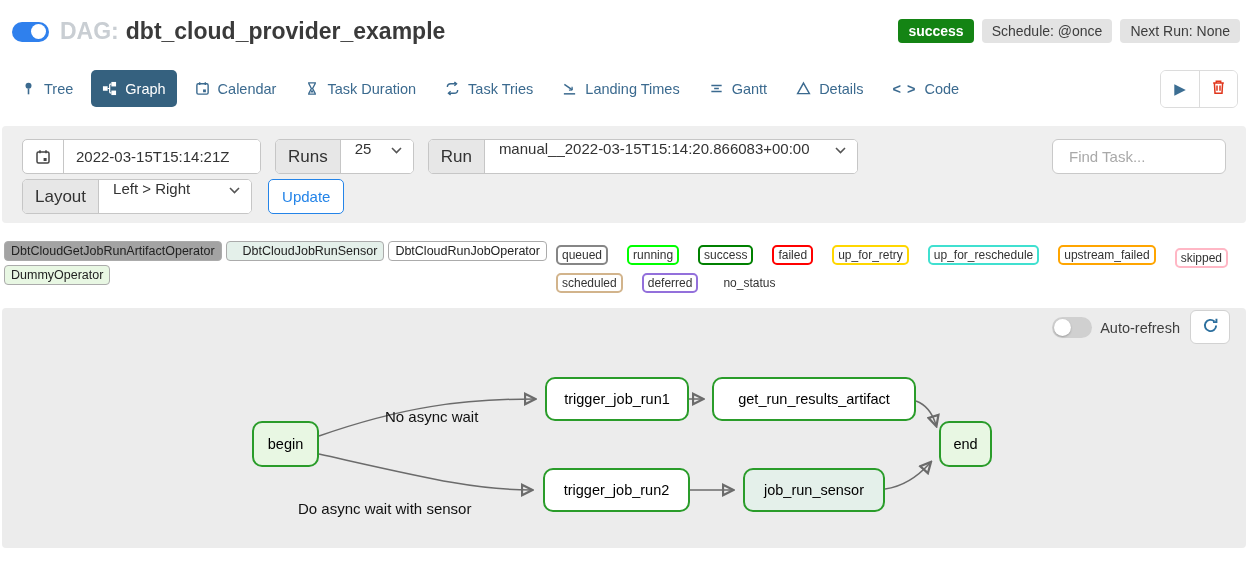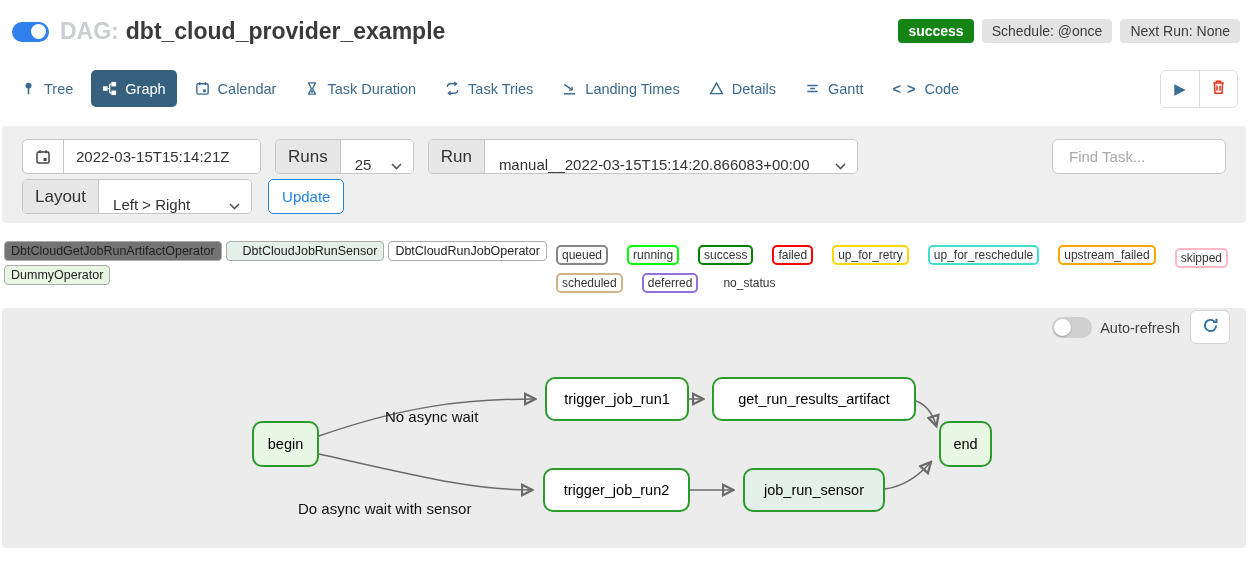--- a/index.html
+++ b/index.html
@@ -38,21 +38,21 @@
 
   
   .fpanel { margin:19px 2px 0; background:#efefef; border-radius:4px; padding:13px 20px 9px; }
   .frow { display:flex; align-items:center; gap:14px; height:35px; }
   .frow + .frow { margin-top:5px; }
   .igroup { display:flex; align-items:stretch; height:35px; border:1px solid #c6c6c6; border-radius:5px; overflow:hidden; background:#fff; }
   .icell { display:flex; align-items:center; padding:0 12px; font-size:17px; color:#333; }
   .icell.lbl { background:#e7e7e7; border-right:1px solid #c6c6c6; }
   .icell.icon { border-right:1px solid #c6c6c6; color:#444; }
   input.text { border:none; outline:none; font-size:15px; padding:8px 12px; font-family:inherit; color:#333; background:#fff; }
-  .sel { display:flex; align-items:flex-end; justify-content:space-between; gap:12px; padding:0 11px 0 14px; font-size:15px; color:#333; background:#fff; cursor:pointer; white-space:nowrap; }
+  .sel { display:flex; align-items:flex-start; justify-content:space-between; gap:12px; padding:0 11px 0 14px; font-size:15px; color:#333; background:#fff; cursor:pointer; white-space:nowrap; }
   .find-input { margin-left:auto; width:174px; height:35px; border:1px solid #c9c9c9; border-radius:6px; padding:0 16px; font-size:15px; color:#333; outline:none; font-family:inherit; }
   .find-input::placeholder { color:#a9a9a9; }
   .update-btn { height:35px; margin-left:2px; padding:0 13px; background:#fff; border:1px solid #2484e8; color:#2484e8; border-radius:5px; font-size:15px; font-family:inherit; cursor:pointer; }
 
   
   .legend { display:flex; align-items:flex-start; margin:18px 4px 0; }
   .ops { display:flex; flex-wrap:wrap; gap:4px; width:552px; flex:none; }
   .op-badge { border:1px solid #ababab; border-radius:4px; padding:2px 6px; font-size:12.5px; color:#222; white-space:nowrap; }
   .statuses { display:flex; flex-wrap:wrap; gap:5px 19px; flex:1; align-items:center; }
   .st-badge { border:2px solid #888; border-radius:5px; padding:1px 4px; font-size:12px; color:#333; background:#fff; white-space:nowrap; }
@@ -144,33 +144,33 @@
           <svg width="15" height="15" viewBox="0 0 16 16" fill="none" stroke="currentColor" stroke-width="1.6">
             <path d="M2.5 3.5l8.5 6"></path>
             <path d="M11 9.5l-3.6.3M11 9.5l-.3-3.4" stroke-width="1.3"></path>
             <path d="M2 13.7h12"></path>
           </svg>
         </span>
       <span>Landing Times</span>
     </div>
     <div class="tab">
       <span>
+          <svg width="15" height="15" viewBox="0 0 16 16" fill="none" stroke="currentColor" stroke-width="1.6">
+            <path d="M2.5 4.7h11M5.5 8h5M2.5 11.3h11"></path>
+          </svg>
+        </span>
+      <span>Gantt</span>
+    </div>
+    <div class="tab">
+      <span>
           <svg width="15" height="15" viewBox="0 0 16 16" fill="none" stroke="currentColor" stroke-width="1.5">
             <path d="M8 2.2L14.3 13.5H1.7Z"></path>
           </svg>
         </span>
       <span>Details</span>
-    </div>
-    <div class="tab">
-      <span>
-          <svg width="15" height="15" viewBox="0 0 16 16" fill="none" stroke="currentColor" stroke-width="1.6">
-            <path d="M2.5 4.7h11M5.5 8h5M2.5 11.3h11"></path>
-          </svg>
-        </span>
-      <span>Gantt</span>
     </div>
     <div class="tab">
       <span class="code-glyph">&lt; &gt;</span>
       <span>Code</span>
     </div>
     <div class="actions">
       <button class="abtn">
           <span class="play-glyph">▶</span>
         </button>
       <button class="abtn">
@@ -225,21 +225,21 @@
                 <path d="M1 1l4.5 4.5L10 1"></path>
               </svg></span>
         </div>
       </div>
       <button class="update-btn">Update</button>
     </div>
   </div>
 
   <div class="legend">
     <div class="ops">
-      <span class="op-badge" style="background-color: #737373; text-align: center;">DbtCloudGetJobRunArtifactOperator</span>
+      <span class="op-badge" style="background-color: #a3a3a3; text-align: center;">DbtCloudGetJobRunArtifactOperator</span>
       <span class="op-badge" style="background-color: rgb(228, 240, 234); padding-left: 16px;">DbtCloudJobRunSensor</span>
       <span class="op-badge" style="background-color: rgb(255, 255, 255);">DbtCloudRunJobOperator</span>
       <span class="op-badge" style="background-color: rgb(232, 247, 227);">DummyOperator</span>
     </div>
     <div class="statuses">
       <span class="st-badge" style="border-color: rgb(134, 134, 134);">queued</span>
       <span class="st-badge" style="border-color: rgb(0, 255, 0);">running</span>
       <span class="st-badge" style="border-color: rgb(0, 128, 0);">success</span>
       <span class="st-badge" style="border-color: rgb(255, 0, 0);">failed</span>
       <span class="st-badge" style="border-color: rgb(255, 215, 0);">up_for_retry</span>

